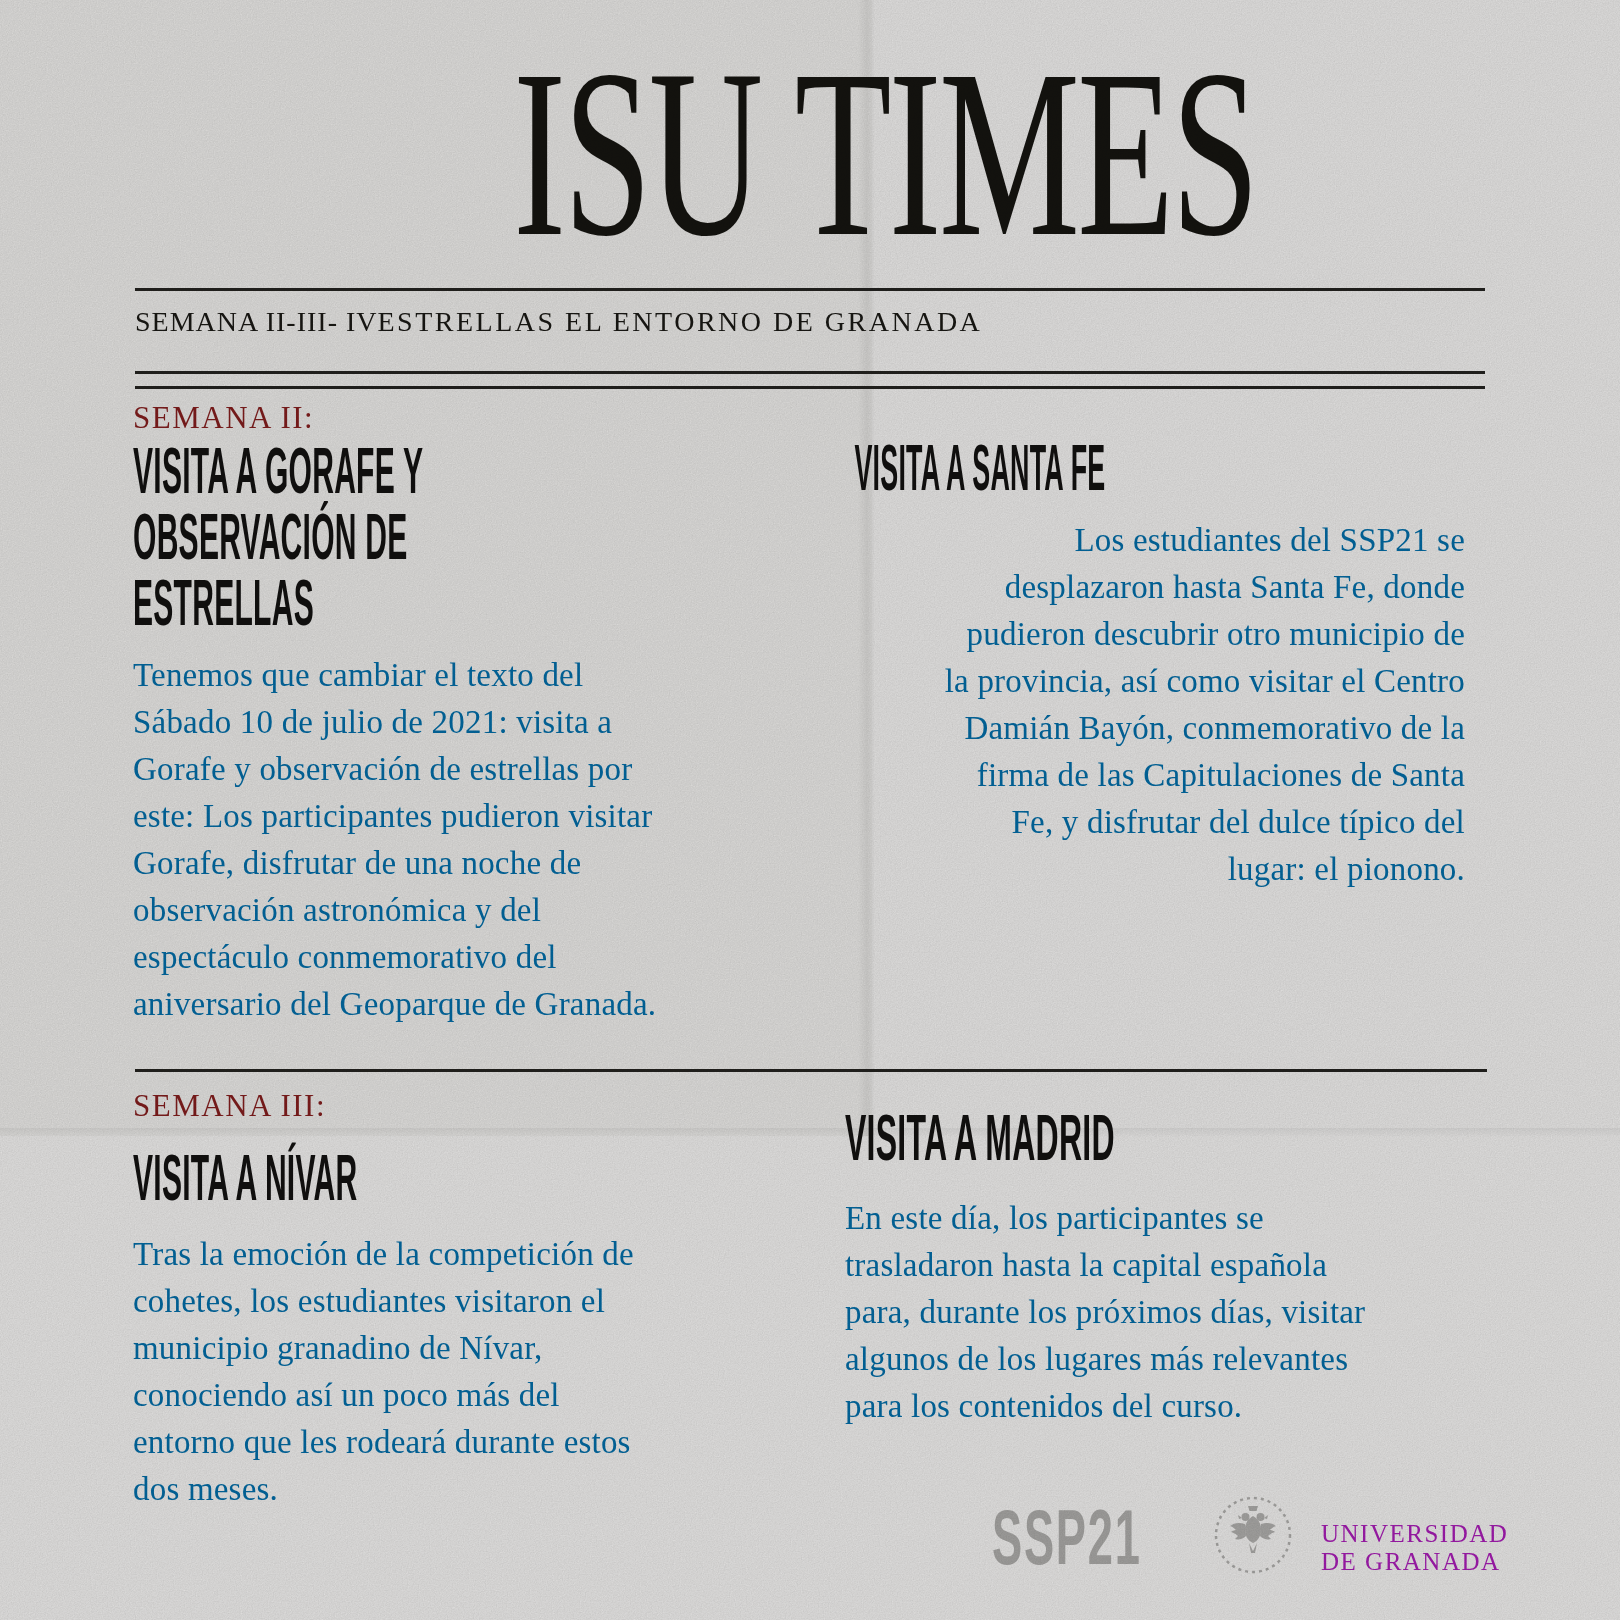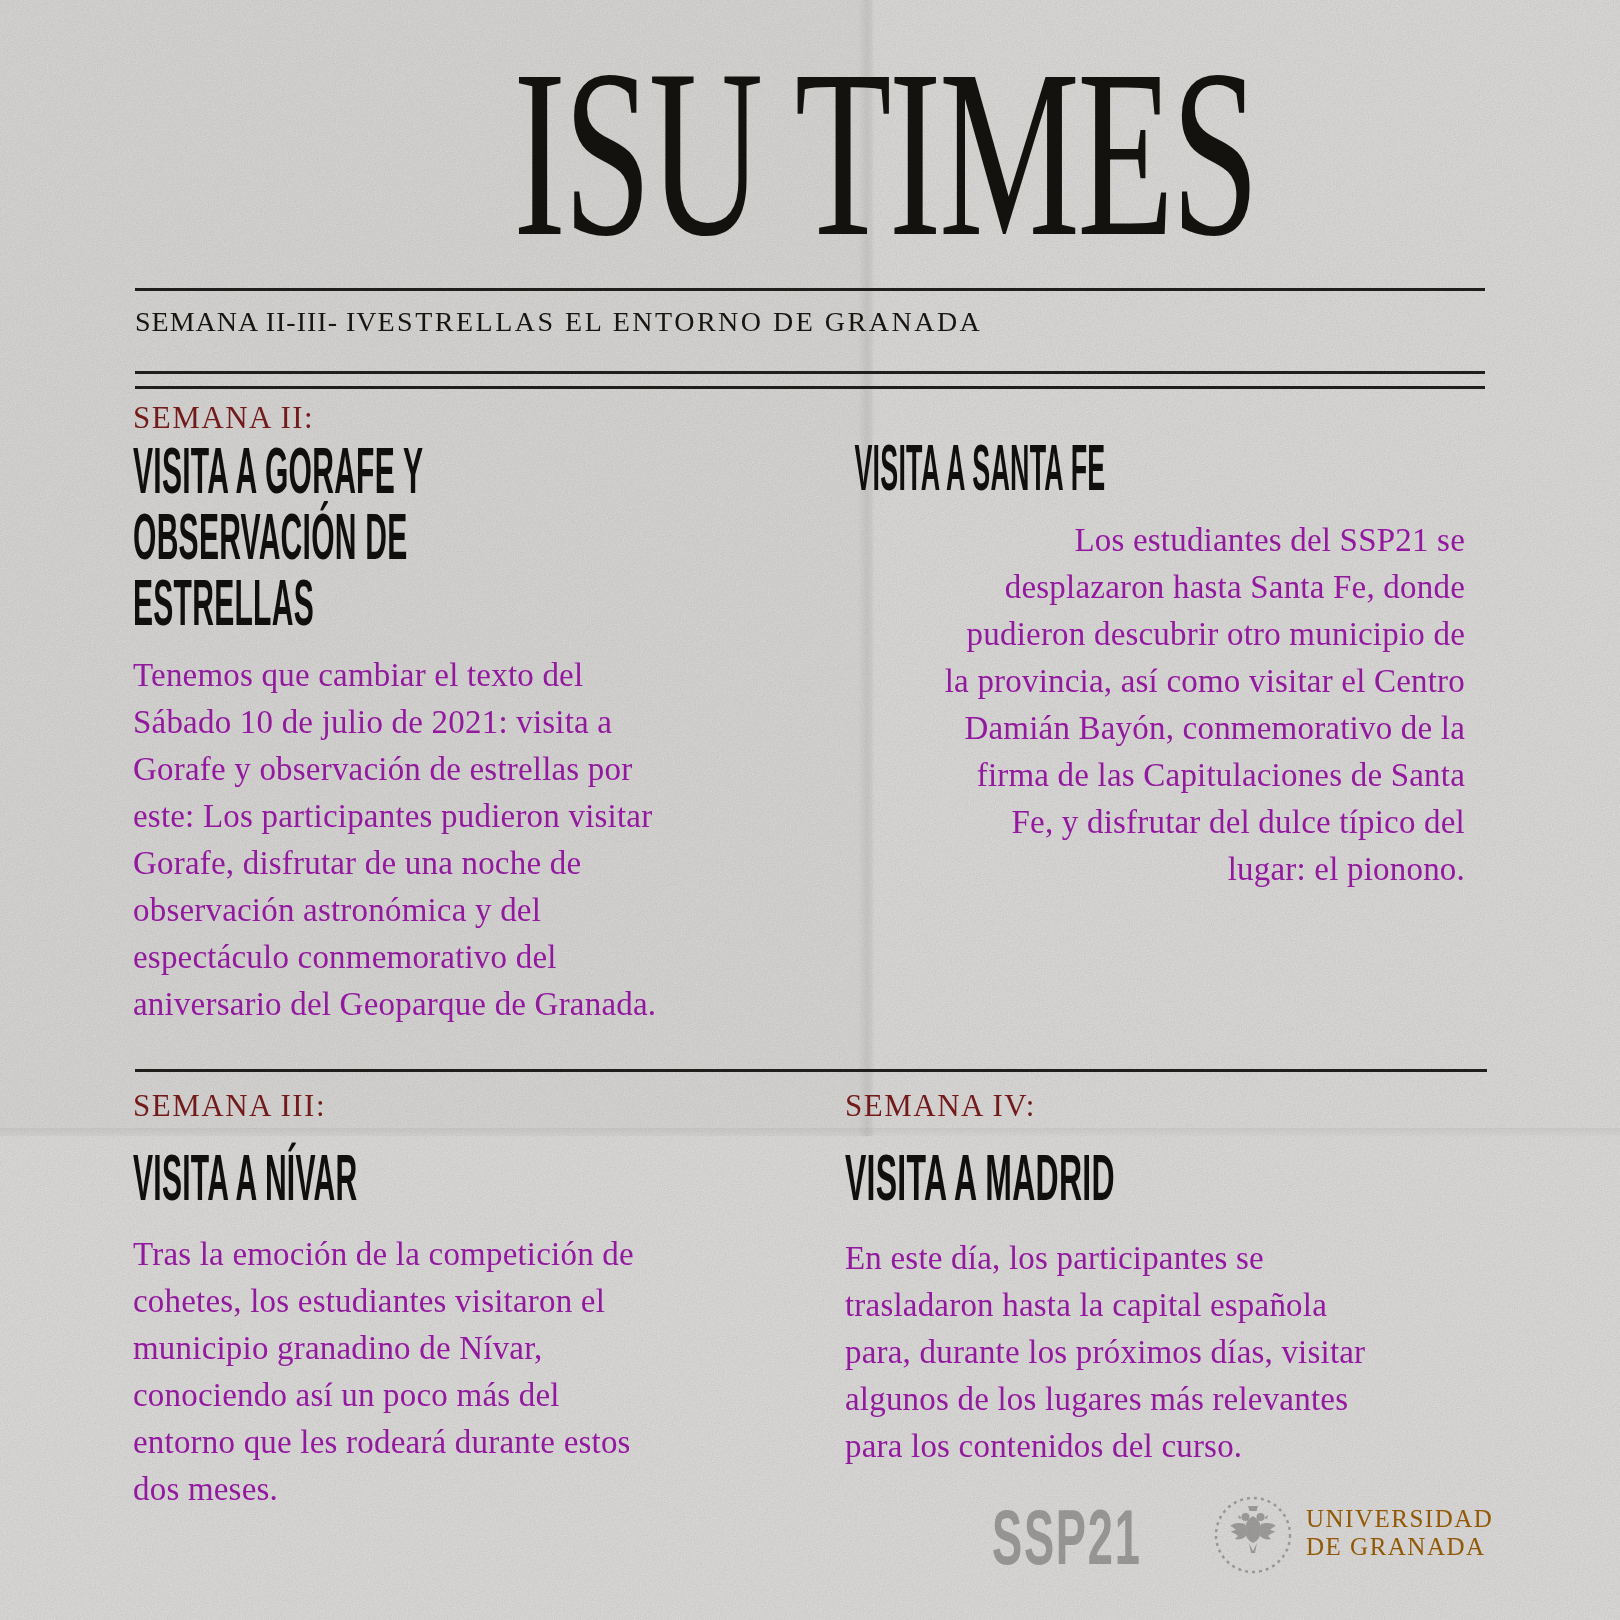--- a/index.html
+++ b/index.html
@@ -51,39 +51,39 @@
   .headline{
     margin:0;font-family:"Liberation Sans","DejaVu Sans",sans-serif;font-weight:700;
     font-size:64px;line-height:66px;letter-spacing:.5px;color:#121110;
     white-space:pre;transform-origin:left top;
   }
   .art-1 .headline{margin-top:0;transform:scaleX(.47);}
   .art-2 .headline{transform:scaleX(.42);}
   .art-3 .headline{margin-top:19px;transform:scaleX(.47);}
   .art-4 .headline{margin-top:19px;transform:scaleX(.50);}
   .body-text{
-    margin:0;font-size:33px;line-height:47px;color:#a21caf;letter-spacing:.2px;
+    margin:0;font-size:33px;line-height:47px;color:#0369a1;letter-spacing:.2px;
     white-space:pre-line;
   }
   .art-1 .body-text{margin-top:16px;}
   .art-2 .body-text{margin-top:16px;}
   .art-3 .body-text{margin-top:20px;}
   .art-4 .body-text{margin-top:24px;}
 
   .footer-logos{position:absolute;left:0;top:0;z-index:10;}
   .ssp21-logo{
     position:absolute;left:992px;top:1498px;margin:0;
     font-family:"Liberation Sans","DejaVu Sans",sans-serif;font-weight:700;
     font-size:78px;line-height:1;letter-spacing:3px;color:#a5a4a2;
     transform:scaleX(.58);transform-origin:left top;white-space:nowrap;
   }
   .ugr-crest{position:absolute;left:1212px;top:1494px;}
   .ugr-text{
-    position:absolute;left:1306px;top:1505px;margin:0;
-    font-size:25px;line-height:28px;letter-spacing:1.5px;color:#a16207;white-space:pre-line;
+    position:absolute;left:1306px;top:1505px;margin:15px;
+    font-size:25px;line-height:28px;letter-spacing:1.5px;color:#a21caf;white-space:pre-line;
   }
 </style>
 </head>
 <body>
 
 <div class="page">
 
   <div class="shade-right"></div>
   <div class="shade-bottom"></div>
   <div class="crease-v"></div>
@@ -135,21 +135,20 @@
     <h2 class="headline">VISITA A NÍVAR</h2>
     <p class="body-text">Tras la emoción de la competición de
 cohetes, los estudiantes visitaron el
 municipio granadino de Nívar,
 conociendo así un poco más del
 entorno que les rodeará durante estos
 dos meses.</p>
   </section>
 
   <section class="article art-4">
-    <p class="eyebrow">SEMANA IV:</p>
     <h2 class="headline">VISITA A MADRID</h2>
     <p class="body-text">En este día, los participantes se
 trasladaron hasta la capital española
 para, durante los próximos días, visitar
 algunos de los lugares más relevantes
 para los contenidos del curso.</p>
   </section>
 
   <div class="footer-logos">
     <p class="ssp21-logo">SSP21</p>

